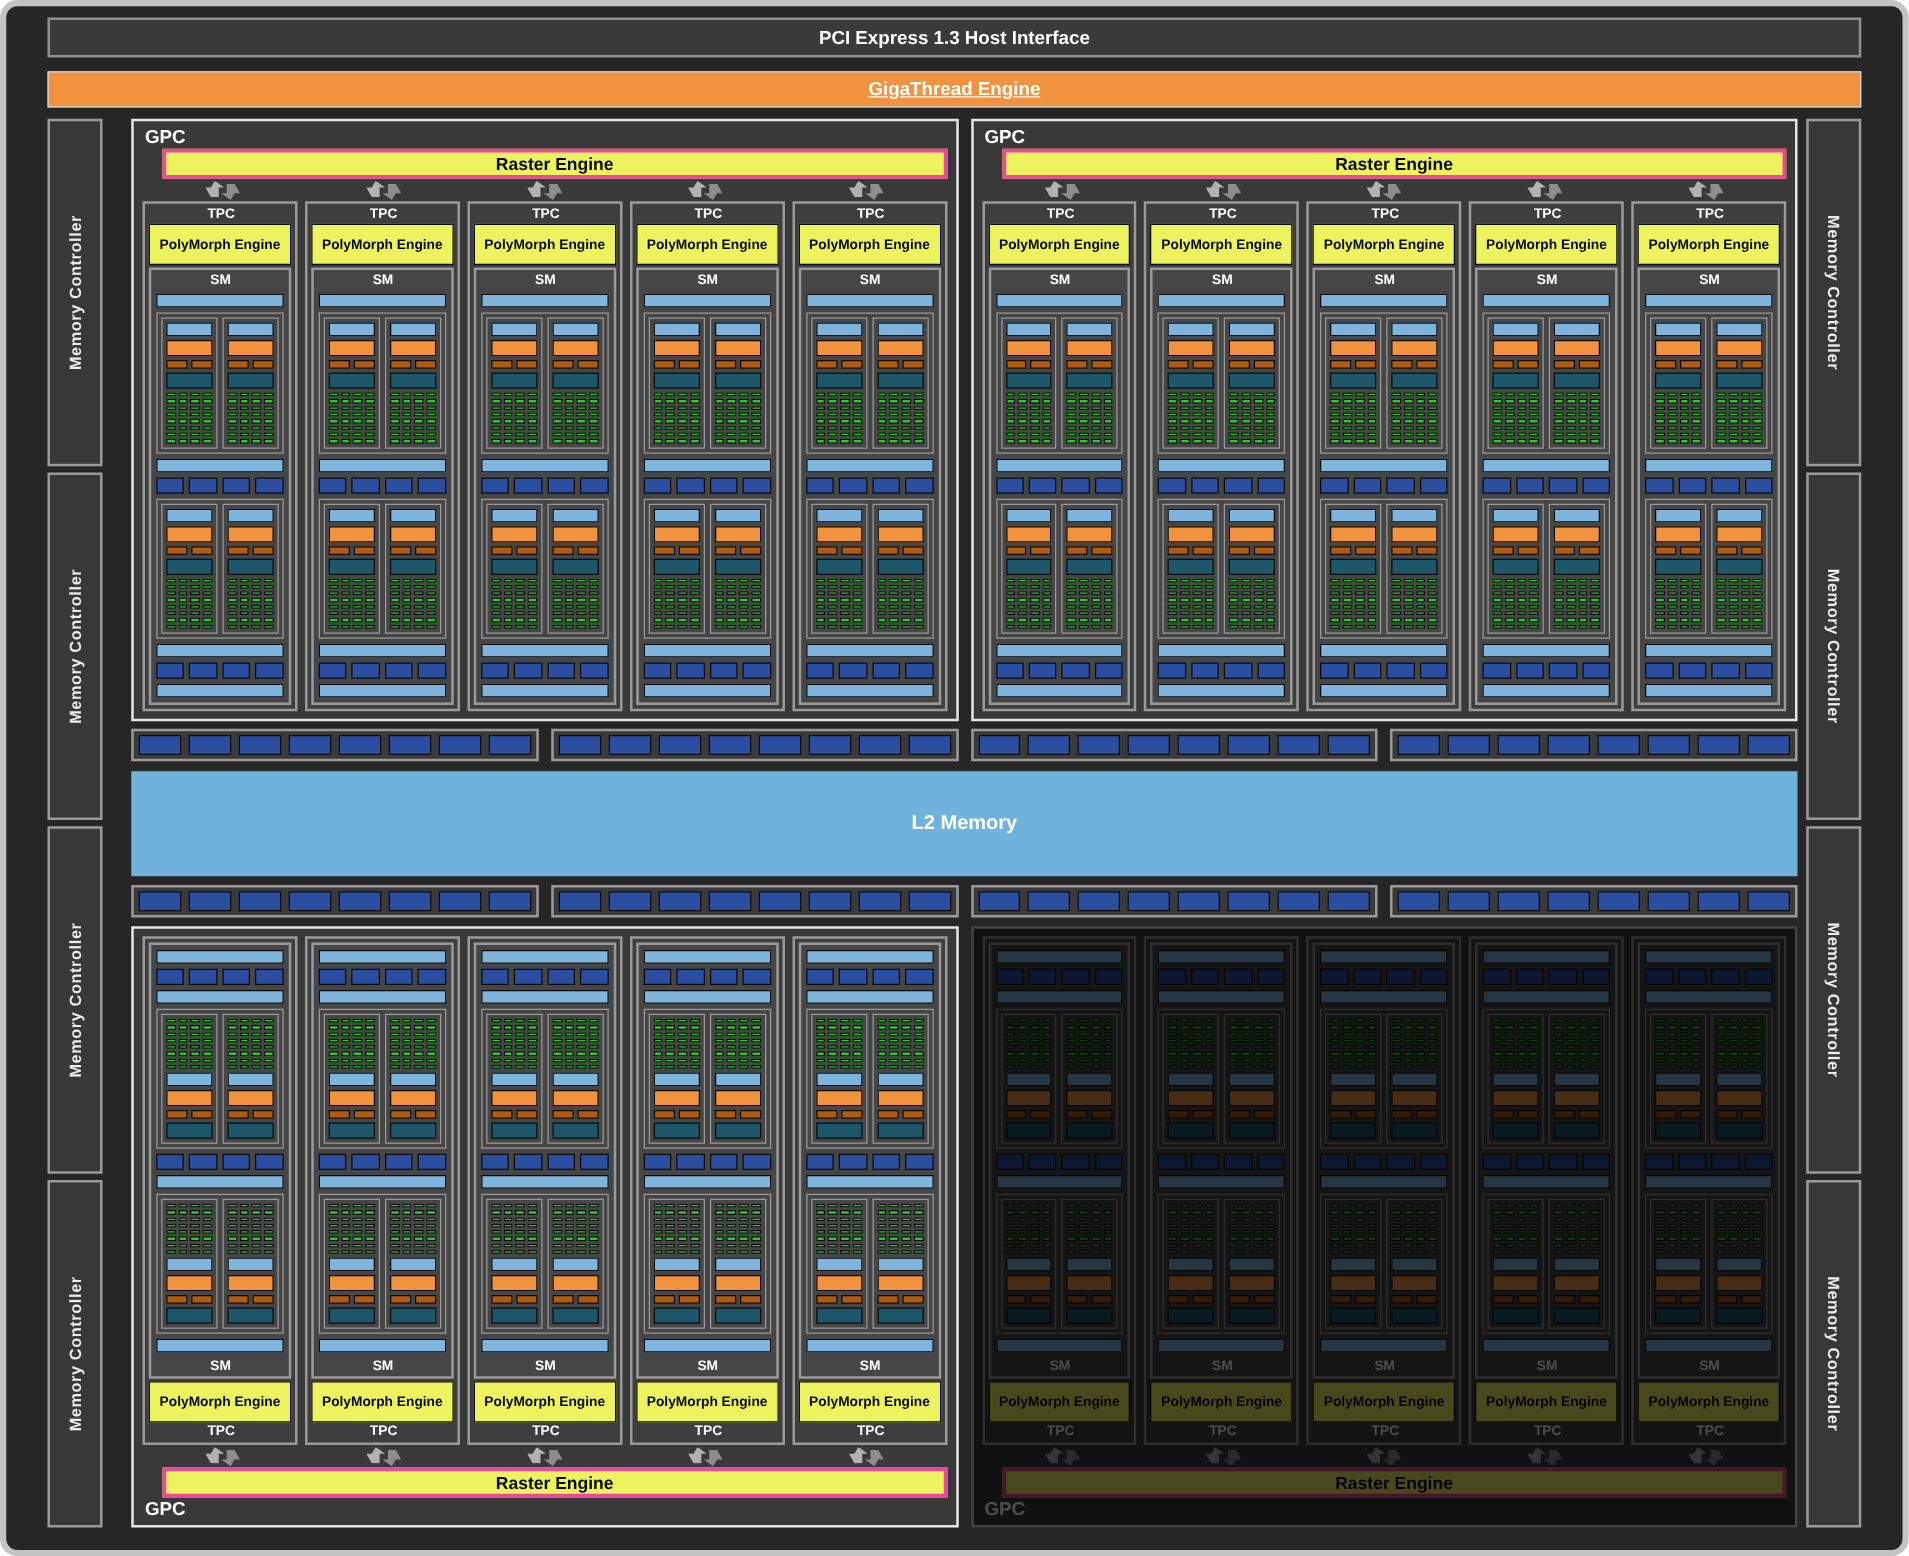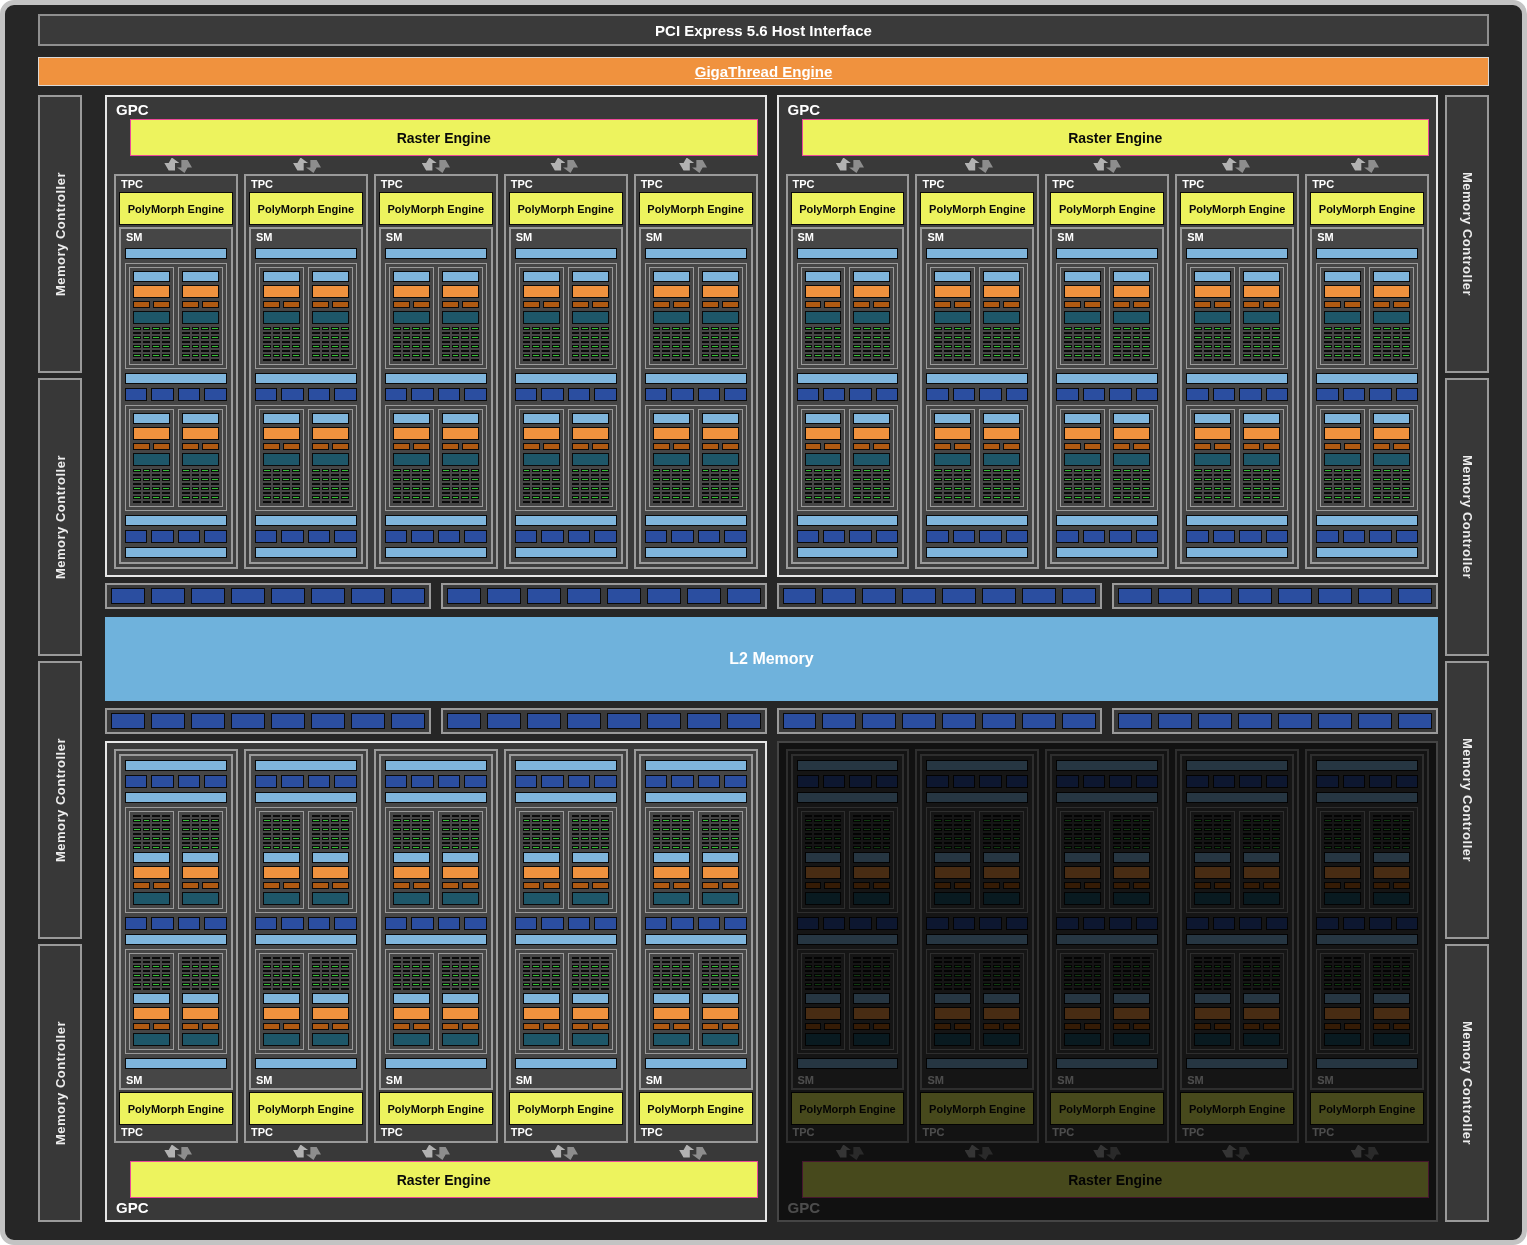--- a/index.html
+++ b/index.html
@@ -67,38 +67,38 @@
   
   .gpc {
     flex:1; background:#393939; border:2px solid #e6e6e6;
     padding:3px 7px 6px 7px;
     display:flex; flex-direction:column; min-height:0;
   }
   .gpc.inverted { padding:6px 7px 3px 7px; }
   .gpc.disabled { filter:brightness(0.3); }
   .gpc-label { color:#ffffff; font-size:15px; line-height:19px; padding-left:2px; }
   .raster {
-    height:37px; background:var(--yellow,#edf35e); border:1px solid #ec4899;
+    height:24px; background:var(--yellow,#edf35e); border:3px solid #ec4899;
     color:#0a0a0a; font-size:14px;
     display:flex; align-items:center; justify-content:center; flex:none;margin-left:16px;
   }
   .arrows-row { height:18px; flex:none; display:flex; padding:1px 0; }
   .arrow-cell { flex:1; display:flex; align-items:center; justify-content:center; }
   .arrow-pair { display:flex; height:15px; }
   .arr {
     width:15px; height:13px; background:#b2b2b2; display:inline-block;
     clip-path:polygon(50% 0,100% 42%,71% 42%,71% 100%,29% 100%,0 42%,29% 42%);
   }
   .arr.up { align-self:flex-start; }
   .arr.down { align-self:flex-end; transform:rotate(180deg); background:#8d8d8d; margin-left:-2px; }
 
   .tpc-row { flex:1; display:flex; gap:6px; min-height:0; }
   .tpc {
     flex:1; background:#3e3e3e; border:2px solid #9a9a9a;
-    padding:1px 3px 3px 3px; display:flex; flex-direction:column; min-height:0;
+    padding:1px 3px 3px 3px; display:flex; flex-direction:column; min-height:0;text-align:center;
   }
   .gpc.inverted .tpc { padding:3px 3px 1px 3px; }
   .tpc-label { color:#ffffff; font-size:11px; line-height:15px; padding-left:2px; flex:none; }
   .pm {
     height:33px; background:var(--yellow,#edf35e); border:1px solid #0a0a0a;
     color:#0a0a0a; font-size:11px; flex:none;
     display:flex; align-items:center; justify-content:center;
   }
 
   .sm {
@@ -128,21 +128,21 @@
     flex:1; display:grid; min-height:0;
     grid-template-columns:repeat(4,1fr); grid-template-rows:repeat(8,1fr); gap:2px;
   }
   .core { background:var(--core_green,#35c335); border:1px solid #0a0a0a; }
 </style>
 </head>
 <body>
 
 <div class="frame">
   <div class="pci-bar">
-    <span>PCI Express 5.6 Host Interface</span>
+    <span>PCI Express 1.3 Host Interface</span>
   </div>
   <div class="giga-bar">
     <span>GigaThread Engine</span>
   </div>
   <div class="main">
     <div class="mc-col left" id="mc-left">
         <div class="mc-box">
           <span class="mc-label">Memory Controller</span>
         </div>
         <div class="mc-box">

